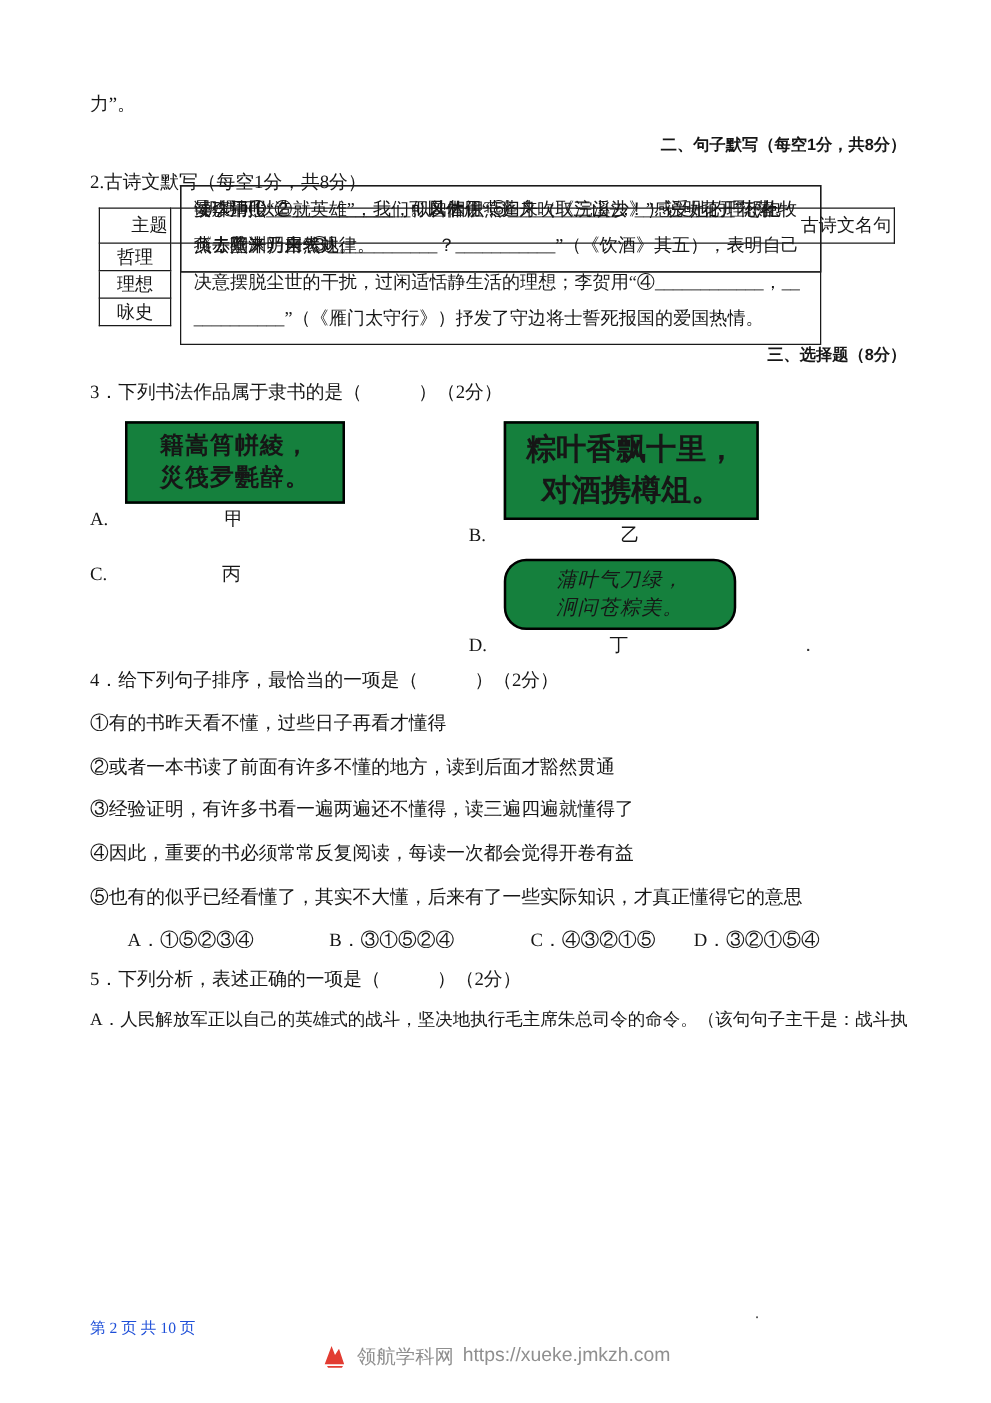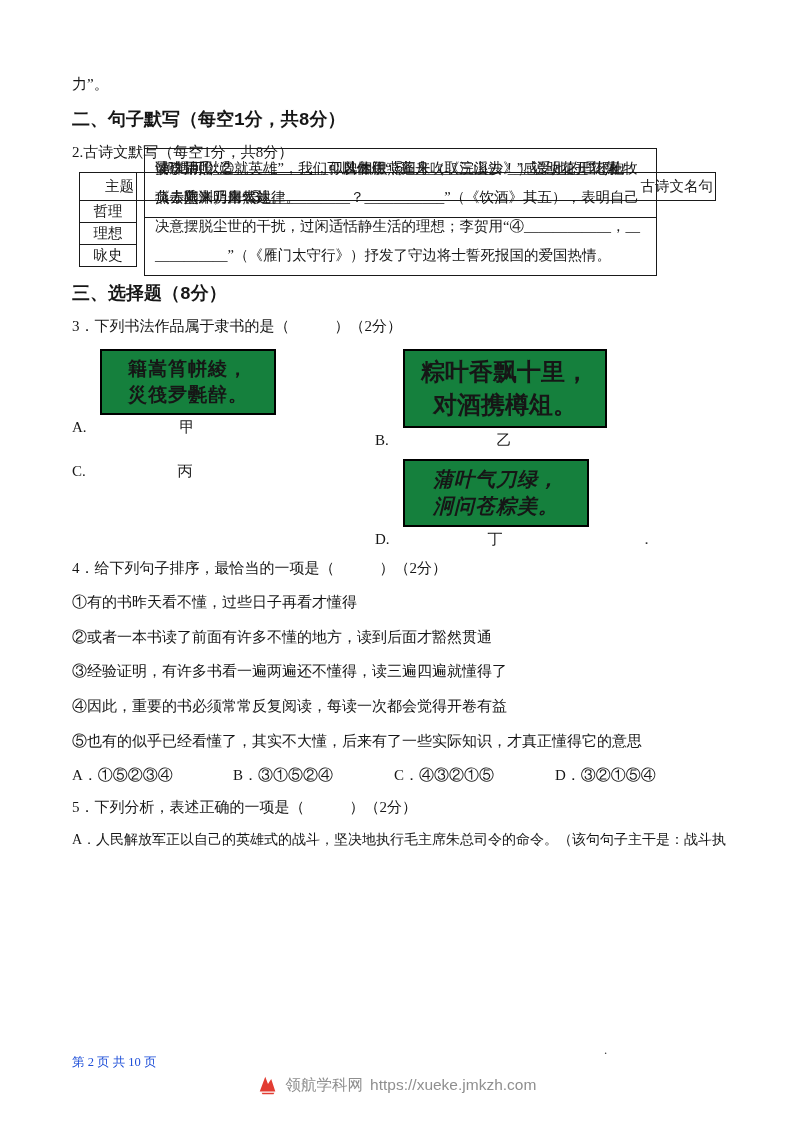--- a/index.html
+++ b/index.html
@@ -5,57 +5,57 @@
   html,body {margin:0; padding:0; background:#ffffff;}
   .page {
     position:relative; width:793px; height:1122px; background:#fff;
     font-family:"Liberation Serif","DejaVu Serif",serif;
     color:#161616; overflow:hidden;
   }
   .content {position:absolute; left:72px; right:68px; top:74px;}
   .line {font-size:15px; line-height:1.45; word-break:break-all;}
   .top-text {margin:0 0 11px 0;}
   .sec-heading {
-    font-family:Liberation Mono, monospace;
-    font-weight:700; font-size:18px; margin:0 0 11px 0;
+    font-family:Liberation Sans, sans-serif;
+    font-weight:700; font-size:13px; margin:0 0 11px 0;text-align:right;
   }
   .item-title {margin:0 0 8px 0;}
 
   
   table.poem {border-collapse:collapse; width:637px; margin:0 0 14px 7px; table-layout:fixed;}
   table.poem th, table.poem td {border:1px solid #1a1a1a; font-weight:normal;}
   table.poem th {font-size:14.5px; padding:4px 2px; text-align:right;}
   th.col-theme, td.theme {width:52px;}
   td.theme {text-align:center; vertical-align:middle; font-size:14.5px;}
   td.content {
     font-size:14.5px; line-height:29px; padding:5px 10px;
     text-align:left; vertical-align:middle; word-break:break-all;
   }
 
   
   .q-stem {margin:0 0 12px 0;}
   .sentence {margin:0 0 13px 0;}
-  .choices {display:flex; margin:0 0 12px 0;}
+  .choices {display:flex; margin:0 0 12px 0;text-align:center;}
   .choices span {width:161px; flex:none; font-size:15px;}
   .choices span:last-child {width:auto;}
   .q5-option {font-size:14px; white-space:nowrap; margin:0;}
 
   
   .calli-row {display:flex; margin:0 0 9px 0;}
   .calli-col-left {width:303px; flex:none;}
   .calli-col-right {flex:1;}
   .cbox {
     display:inline-block; border:2px solid #000; background:#15803d;
     text-align:center; padding:5px 10px; margin-left:28px; line-height:1.35;
   }
   .cbox div {white-space:nowrap;}
   .b-jia {width:152px; font-size:19px; font-weight:600; letter-spacing:1px;}
   .b-yi  {width:180px; font-size:24px; font-weight:800; transform-origin:left top;}
   .b-bing{width:148px; font-size:20px; font-weight:700;}
-  .b-ding{width:162px; font-size:20px; font-weight:700; font-style:italic; letter-spacing:1px;}
+  .b-ding{width:162px; font-size:16px; font-weight:400; font-style:italic; letter-spacing:1px;border-radius:18px;}
   .caption {display:flex; margin-top:3px; font-size:15px; align-items:baseline;}
   .letter {width:28px; flex:none;}
   .clabel {flex:none; text-align:center;}
   .w-jia {width:174px;} .w-yi {width:202px;} .w-bing {width:170px;} .w-ding {width:184px;}
   .stray {margin-left:52px; color:#333;}
 
   
   .footer-dot {position:absolute; left:604px; top:1042px; font-size:13px; color:#444;}
   .page-footer {position:absolute; left:72px; top:1054px; font-size:12.5px; color:#1d4ed8;}
   .watermark {

